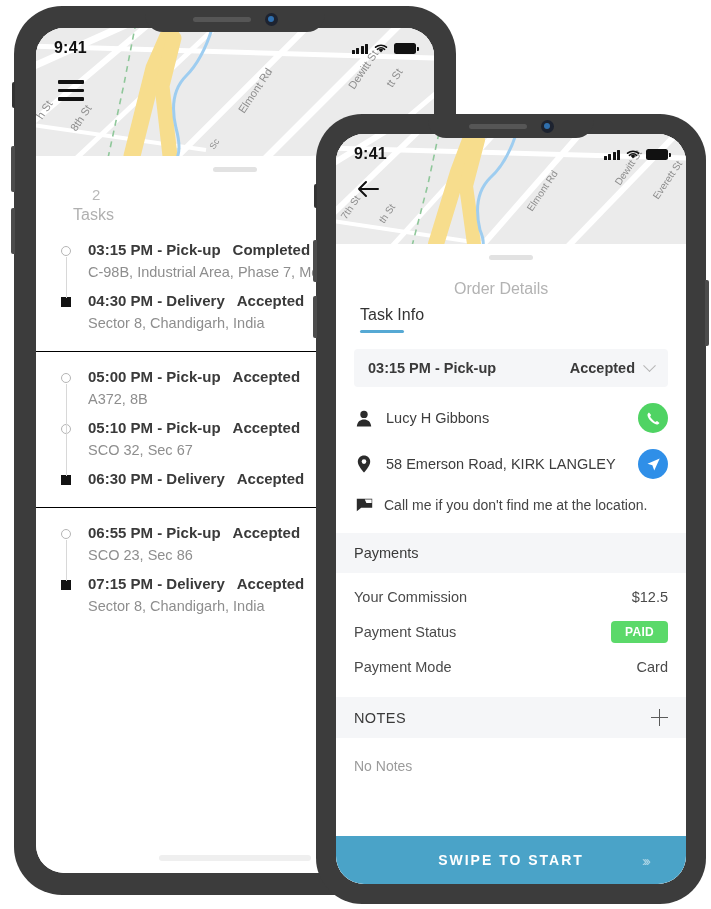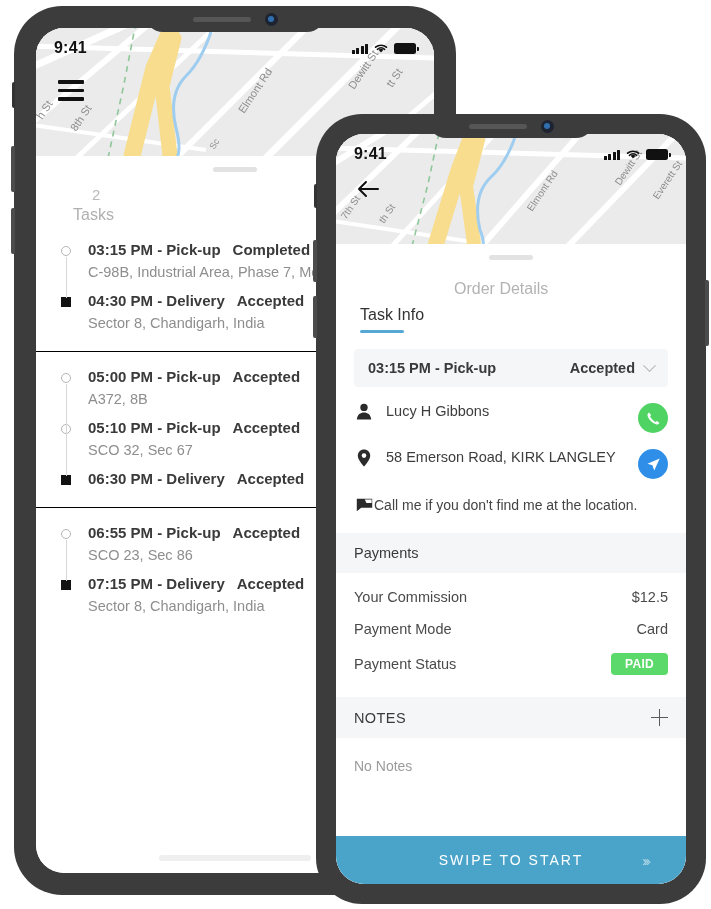--- a/index.html
+++ b/index.html
@@ -101,29 +101,29 @@
 
   .statusbar-row { margin: 16px 18px 0; background: #f5f6f8; border-radius: 4px;
                    display: flex; align-items: center; justify-content: space-between;
                    padding: 11px 14px; }
   .sr-left { font-size: 14.5px; font-weight: 700; color: #3a3a3a; }
   .sr-right { display: flex; align-items: center; gap: 10px; }
   .sr-status { font-size: 14.5px; font-weight: 700; color: #3a3a3a; }
   .chev { width: 9px; height: 9px; border-right: 1.6px solid #b6b6b6; border-bottom: 1.6px solid #b6b6b6;
           transform: rotate(45deg) translate(-2px,-2px); }
 
-  .info-row { display: flex; align-items: flex-start; padding: 0 18px; margin-top: 16px; gap: 12px; }
+  .info-row { display: flex; align-items: center; padding: 0 18px; margin-top: 16px; gap: 12px; }
   .info-ico { width: 20px; display: flex; justify-content: center; flex: 0 0 20px; }
   .info-text { font-size: 14.5px; color: #3d3d3d; flex: 1; white-space: nowrap; }
   .action-btn { width: 30px; height: 30px; border-radius: 50%; display: flex;
                 align-items: center; justify-content: center; flex: 0 0 30px; cursor: pointer; }
   .action-btn.green { background: #4fd363; }
   .action-btn.blue  { background: #2f8fe8; }
 
-  .note-row { display: flex; align-items: center; padding: 0 18px; margin-top: 18px; }
+  .note-row { display: flex; align-items: center; padding: 0 18px; margin-top: 18px; gap: 10px; }
   .note-row .info-text { font-size: 14px; color: #444; }
 
   .sect-head { margin-top: 20px; background: #f5f6f8; padding: 12px 18px;
                display: flex; align-items: center; justify-content: space-between; }
   .sect-head .t { font-size: 14.5px; font-weight: 400; color: #3a3a3a; }
   .sect-head .t.caps { letter-spacing: .4px; }
   .plus { position: relative; width: 17px; height: 17px; cursor: pointer; }
   .plus::before, .plus::after { content:""; position:absolute; background:#5a5a5a; }
   .plus::before { left: 0; top: 7.5px; width: 17px; height: 1.6px; }
   .plus::after  { top: 0; left: 7.5px; height: 17px; width: 1.6px; }
@@ -132,21 +132,21 @@
              padding: 0 18px; margin-top: 16px; }
   .pay-k { font-size: 14.5px; color: #4a4a4a; }
   .pay-v { font-size: 14.5px; color: #4a4a4a; }
   .badge { background: #5bd96a; color: #fff; font-size: 12px; font-weight: 700;
            padding: 4px 14px; border-radius: 4px; letter-spacing: .3px; }
 
   .no-notes { padding: 20px 18px 0; font-size: 14px; color: #9b9b9b; }
 
   .swipe { position: absolute; left: 0; right: 0; bottom: 0; height: 48px; background: #4aa3c8;
            display: flex; align-items: center; justify-content: center; cursor: pointer; }
-  .swipe .lbl { color: #fff; font-size: 14px; font-weight: 400; letter-spacing: 2px; }
+  .swipe .lbl { color: #fff; font-size: 14px; font-weight: 700; letter-spacing: 2px; }
   .swipe .arrows { position: absolute; right: 38px; color: rgba(255,255,255,.55);
                    font-size: 15px; letter-spacing: -3px; }
 </style>
 </head>
 <body>
 
 <div id="stage">
 
   <div class="phone" id="phone-left">
     <div class="side-btn dark" style="left:-2px; top:76px; width:3px; height:26px; border-radius:2px 0 0 2px;"></div>
@@ -395,26 +395,26 @@
         <div class="sect-head">
           <div class="t">Payments</div>
         </div>
 
         <div id="pay-rows">
             <div class="pay-row">
               <div class="pay-k">Your Commission</div>
               <div class="pay-v">$12.5</div>
             </div>
             <div class="pay-row">
+              <div class="pay-k">Payment Status</div>
+              <div class="badge">PAID</div>
+            </div>
+            <div class="pay-row">
               <div class="pay-k">Payment Mode</div>
               <div class="pay-v">Card</div>
-            </div>
-            <div class="pay-row">
-              <div class="pay-k">Payment Status</div>
-              <div class="badge">PAID</div>
             </div>
           </div>
 
         <div class="sect-head" style="margin-top:22px;">
           <div class="t caps">NOTES</div>
           <div class="plus"></div>
         </div>
 
         <div class="no-notes">No Notes</div>
 

